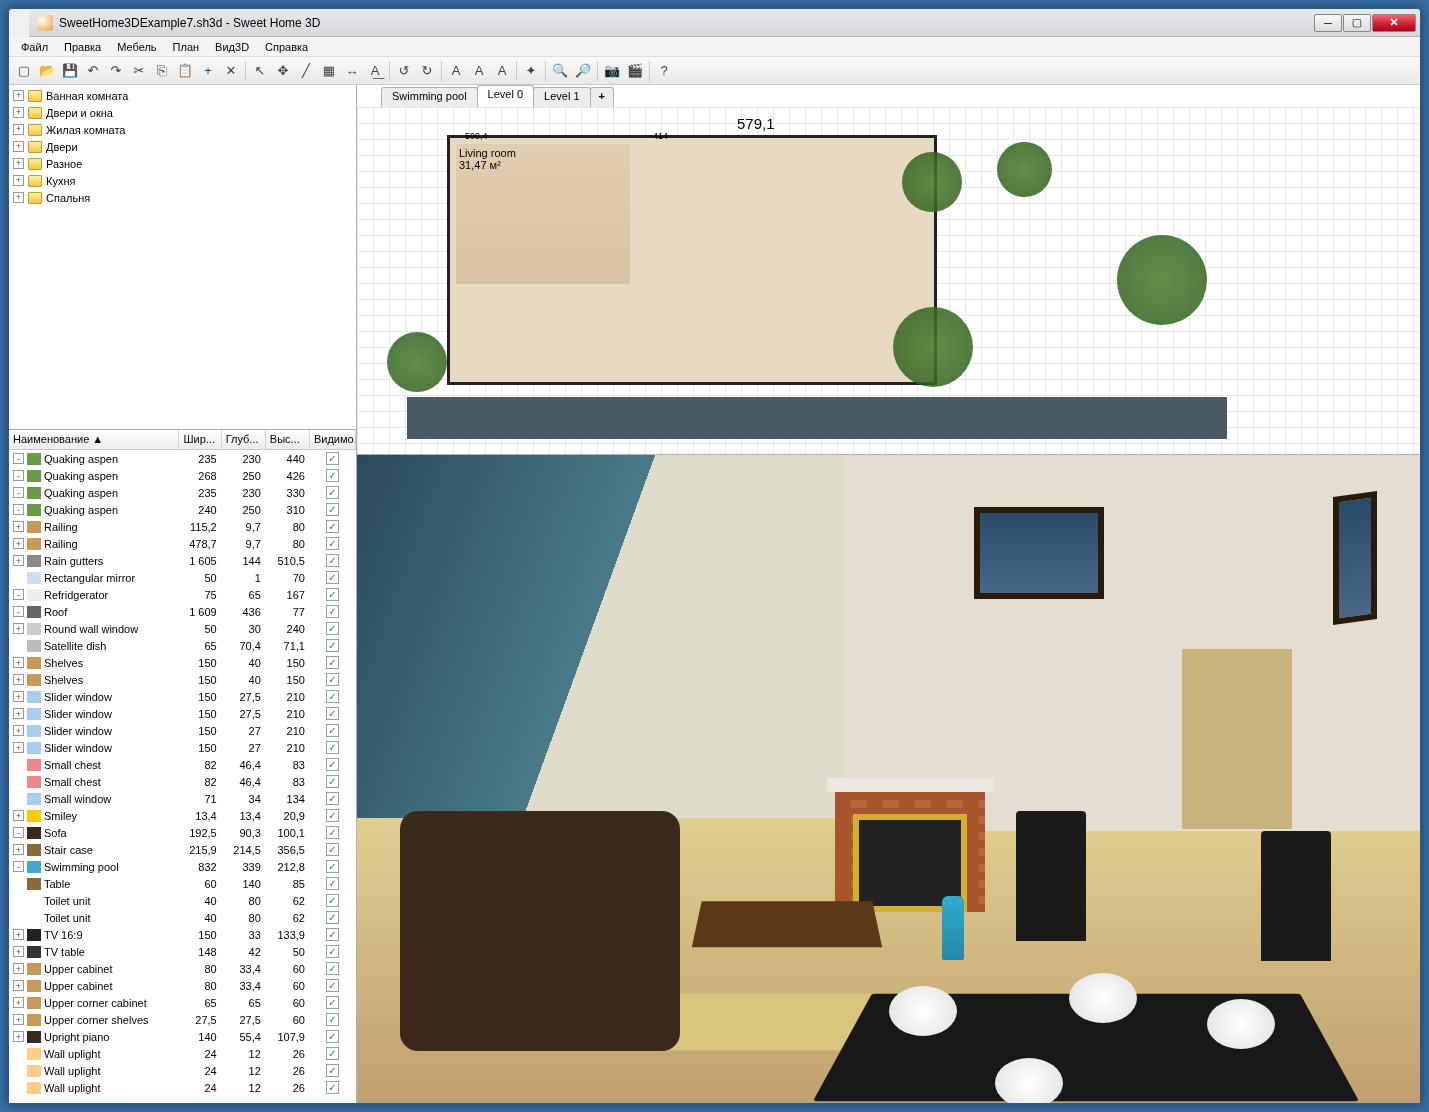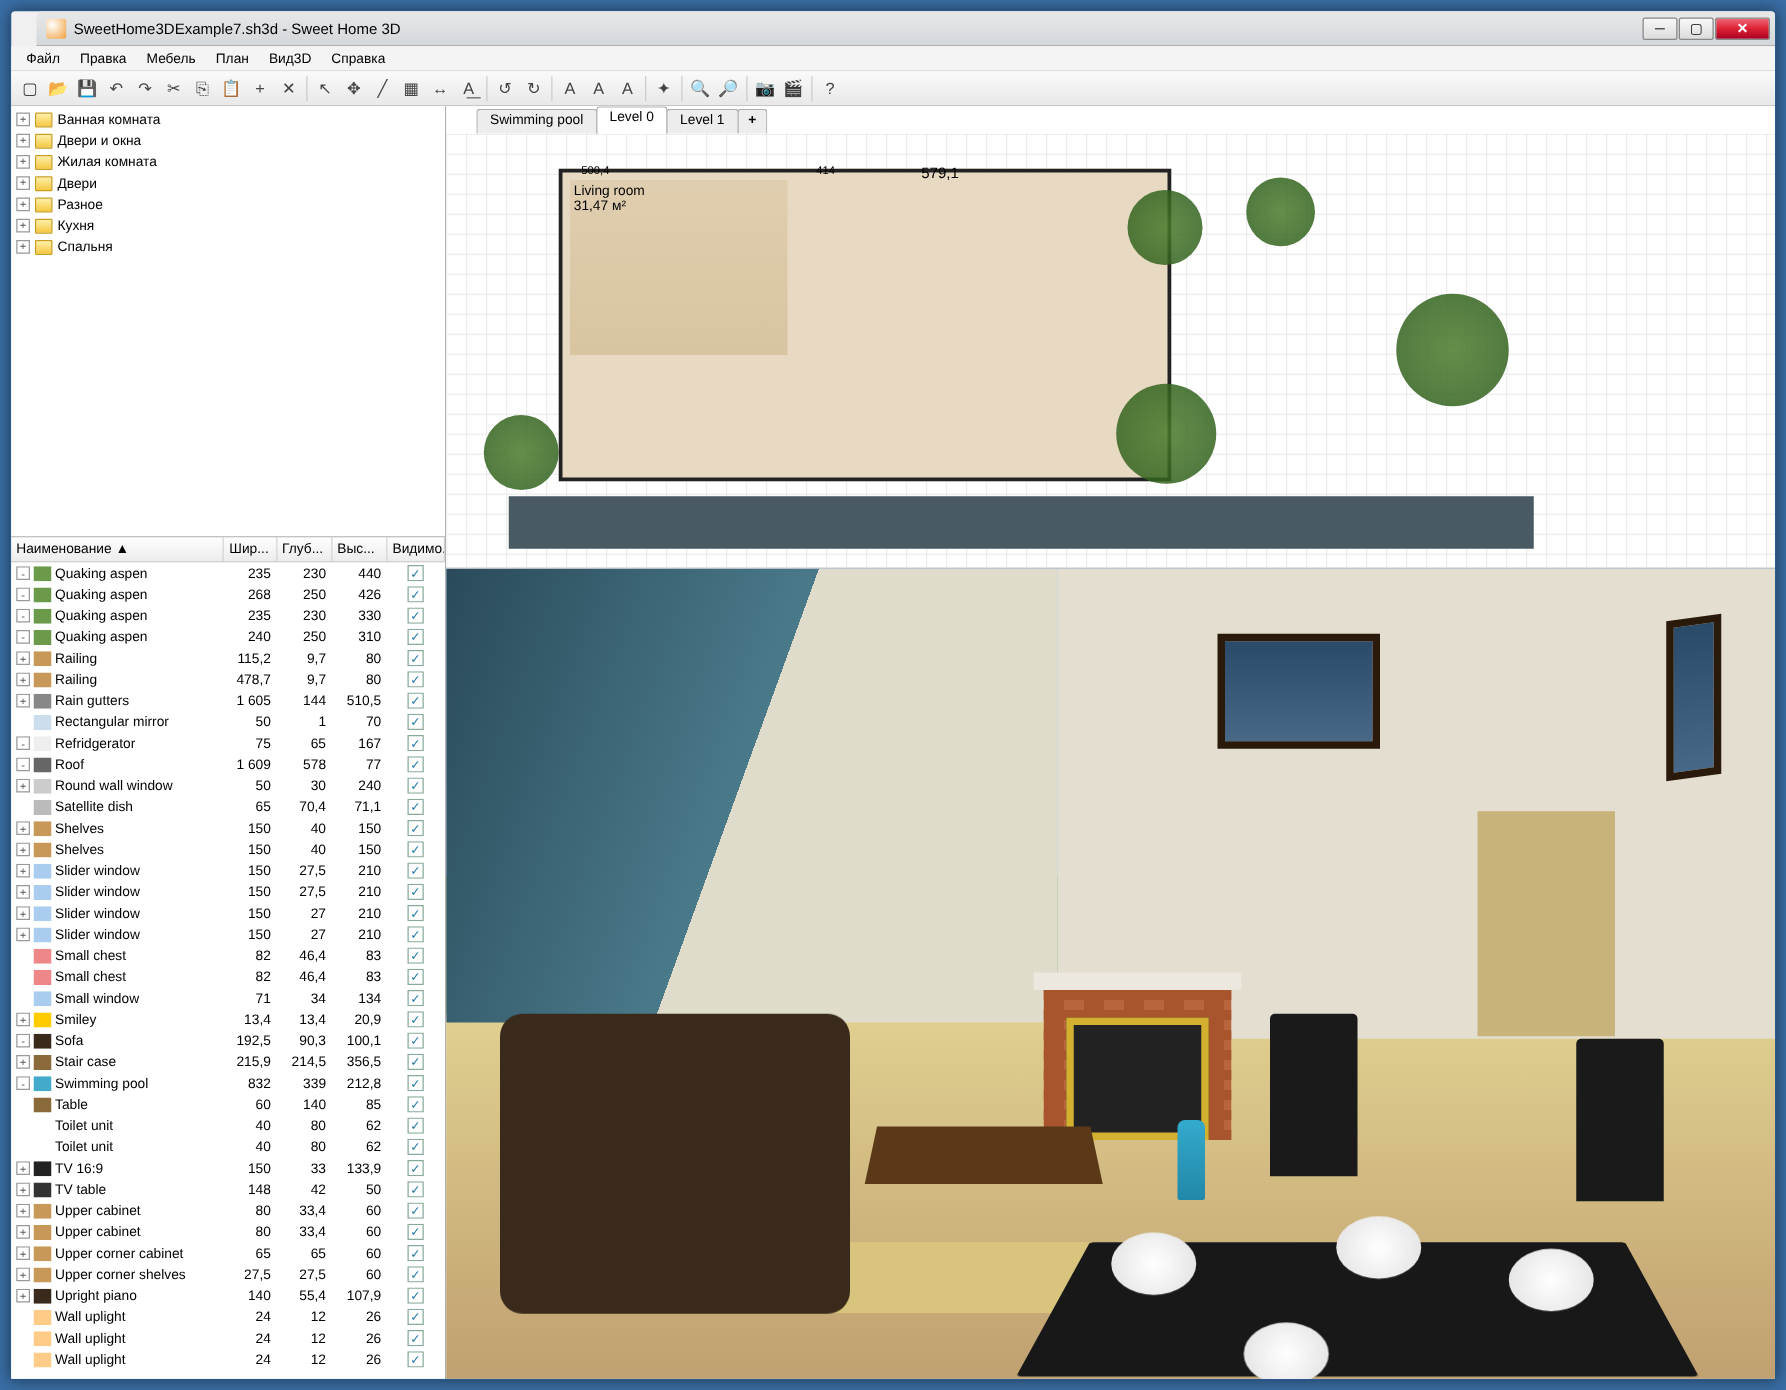--- a/index.html
+++ b/index.html
@@ -299,21 +299,21 @@
               <span class="cb">✓</span>
             </div>
           </div>
           <div class="furn-row">
             <div class="cell name col-name">
               <span class="row-exp">-</span>
               <span class="row-icon" style="background:#666;"></span>
               <span>Roof</span>
             </div>
             <div class="cell col-w">1 609</div>
-            <div class="cell col-d">578</div>
+            <div class="cell col-d">436</div>
             <div class="cell col-h">77</div>
             <div class="cell col-v" style="text-align:center;">
               <span class="cb">✓</span>
             </div>
           </div>
           <div class="furn-row">
             <div class="cell name col-name">
               <span class="row-exp">+</span>
               <span class="row-icon" style="background:#ccc;"></span>
               <span>Round wall window</span>
@@ -713,21 +713,21 @@
             </div>
           </div>
           <div class="bush" style="left:30px;top:225px;"></div>
           <div class="bush" style="left:545px;top:45px;"></div>
           <div class="bush" style="left:640px;top:35px;width:55px;height:55px;"></div>
           <div class="bush" style="left:536px;top:200px;width:80px;height:80px;"></div>
           <div class="bush" style="left:760px;top:128px;width:90px;height:90px;"></div>
           <div class="plan-terrace"></div>
           <div style="position:absolute;left:108px;top:24px;font-size:9px;">500,4</div>
           <div style="position:absolute;left:296px;top:24px;font-size:9px;">414</div>
-          <div style="position:absolute;left:380px;top:24px;font-size:12px;">579,1</div>
+          <div style="position:absolute;left:380px;top:8px;font-size:15px;">579,1</div>
         </div>
       </div>
 
       <div class="view3d">
         <div class="nav-compass"></div>
         <div class="room3d-wall" style="left:0;top:0;width:46%;height:56%;background:linear-gradient(110deg,#2a4a5a 0%,#4a7a8a 48%,#e0dccc 48%);"></div>
         <div class="room3d-wall" style="left:46%;top:0;right:0;height:58%;background:#e4ded0;"></div>
         <div class="picture" style="left:58%;top:8%;width:130px;height:92px;"></div>
         <div class="picture" style="right:4%;top:6%;width:44px;height:128px;transform:skewY(-8deg);"></div>
         <div style="position:absolute;right:12%;top:30%;width:110px;height:180px;background:#c8b47a;"></div>

